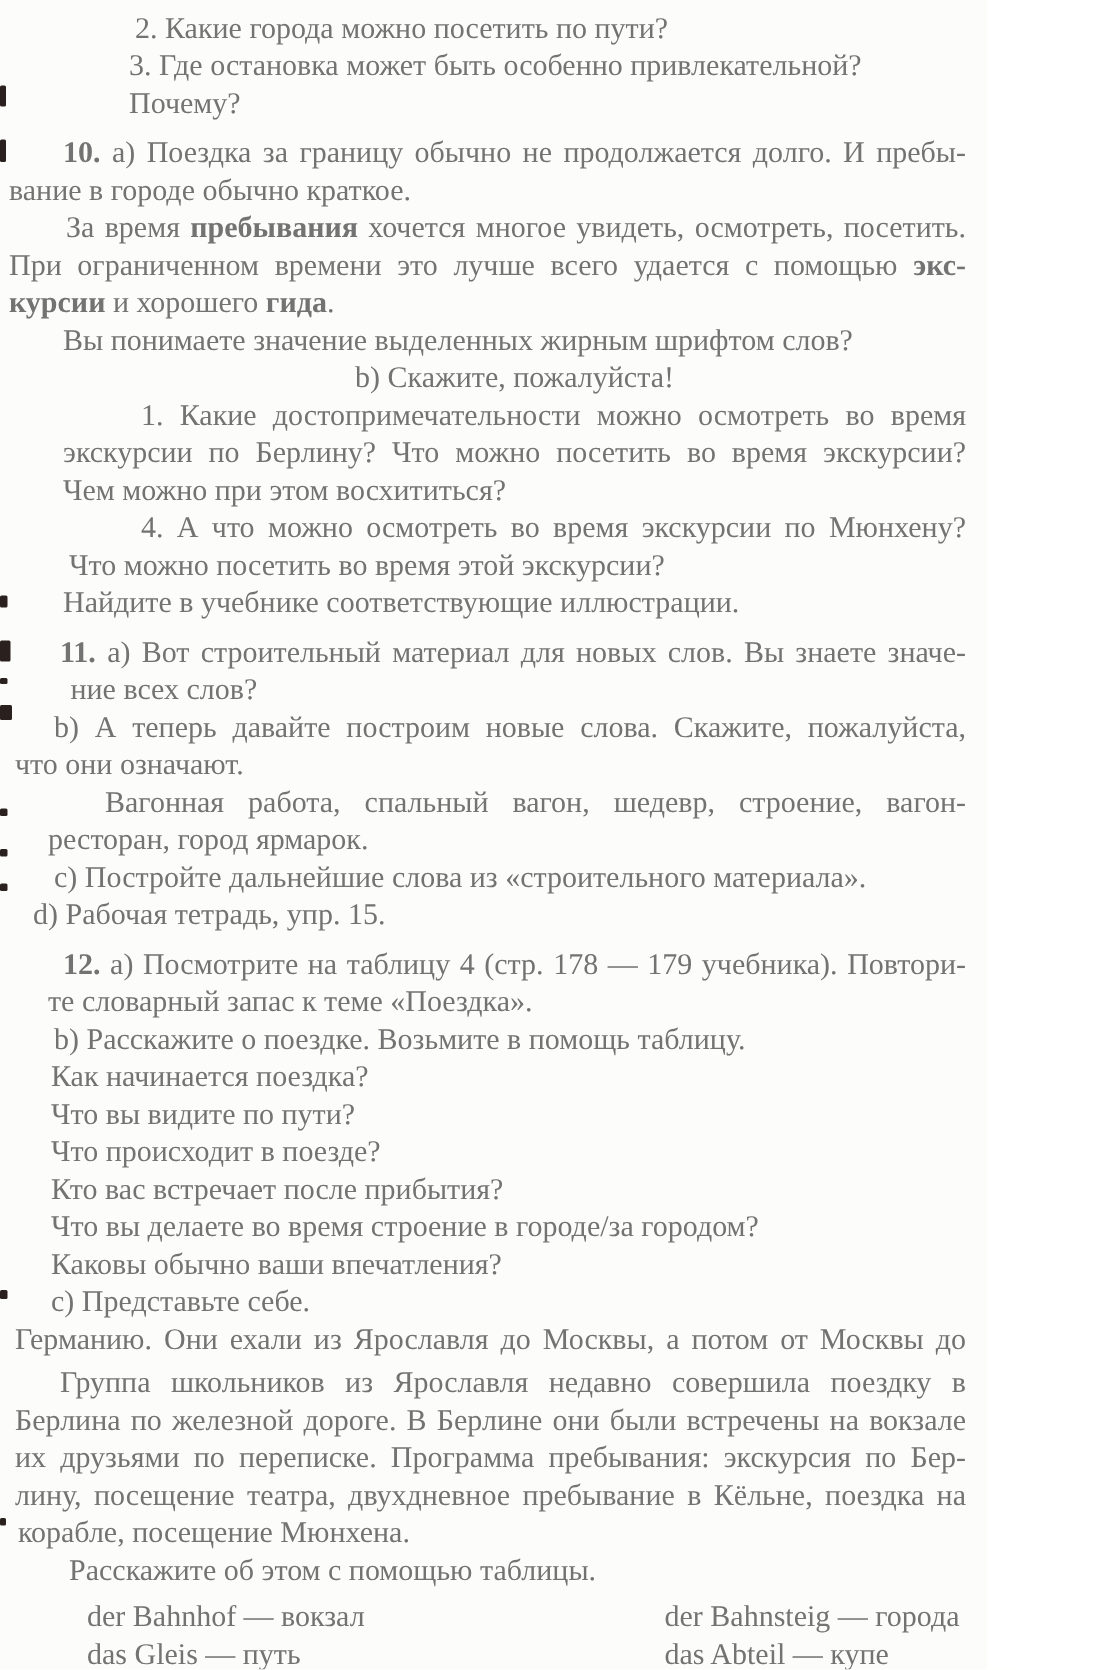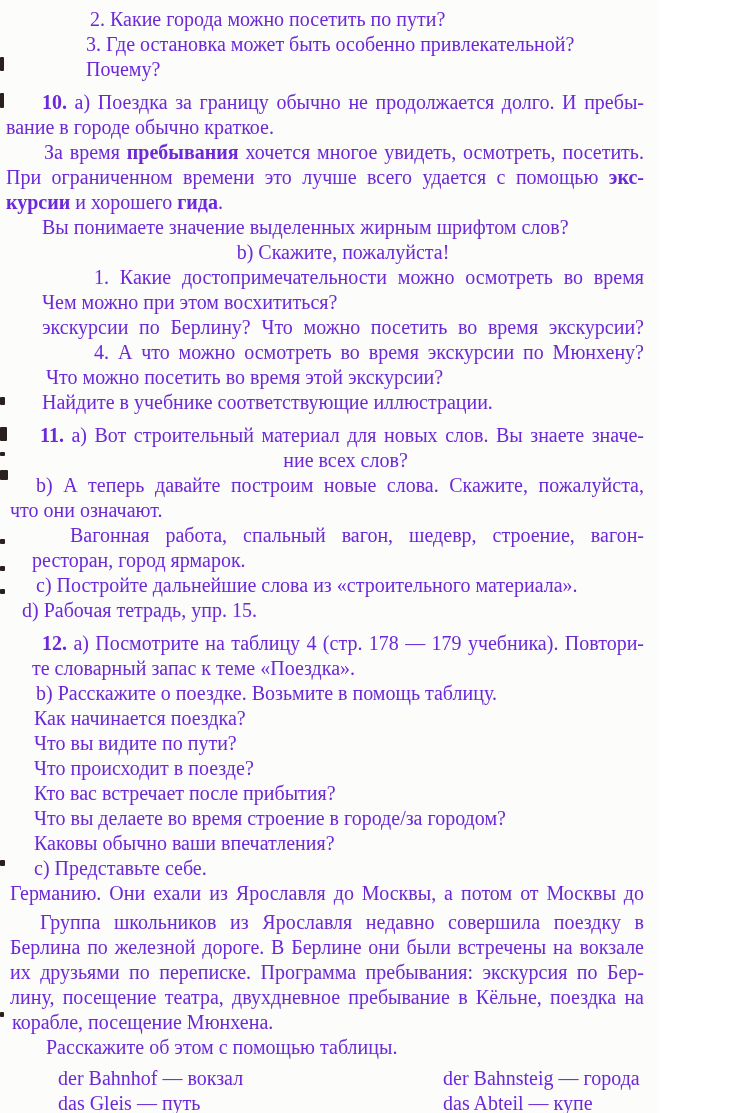--- a/index.html
+++ b/index.html
@@ -7,21 +7,21 @@
     padding: 0;
     background: #ffffff;
   }
   .page {
     position: relative;
     width: 658px;
     height: 1113px;
     overflow: hidden;
     background: #fcfcfa;
     font-family: "Liberation Serif", "DejaVu Serif", serif;
-    color: #6d28d9;
+    color: #737373;
     font-size: 20px;
   }
   .text-block {
     padding: 7px 14px 0 6px;
   }
   .line {
     line-height: 25px;
     min-height: 25px;
   }
   .line.just {
@@ -71,27 +71,27 @@
   <div class="line" style="margin-left: 84px;"><span>2. Какие города можно посетить по пути?</span></div>
       <div class="line" style="margin-left: 80px;"><span>3. Где остановка может быть особенно привлекательной? Почему?</span></div>
       <div class="line just" style="margin-left: 36px; margin-top: 8px;"><span class="b">10.</span><span> а) Поездка за границу обычно не продолжается долго. И пребы-</span></div>
       <div class="line"><span>вание в городе обычно краткое.</span></div>
       <div class="line just" style="margin-left: 38px;"><span>За время </span><span class="b">пребывания</span><span> хочется многое увидеть, осмотреть, посетить.</span></div>
       <div class="line just"><span>При ограниченном времени это лучше всего удается с помощью </span><span class="b">экс-</span></div>
       <div class="line"><span class="b">курсии</span><span> и хорошего </span><span class="b">гида</span><span>.</span></div>
       <div class="line" style="margin-left: 36px;"><span>Вы понимаете значение выделенных жирным шрифтом слов?</span></div>
       <div class="line" style="margin-left: 36px; text-align: center;"><span>b) Скажите, пожалуйста!</span></div>
       <div class="line just" style="margin-left: 88px;"><span>1. Какие достопримечательности можно осмотреть во время</span></div>
+      <div class="line just" style="margin-left: 36px;"><span>экскурсии по Берлину? Что можно посетить во время экскурсии?</span></div>
       <div class="line" style="margin-left: 36px;"><span>Чем можно при этом восхититься?</span></div>
-      <div class="line just" style="margin-left: 36px;"><span>экскурсии по Берлину? Что можно посетить во время экскурсии?</span></div>
       <div class="line just" style="margin-left: 88px;"><span>4. А что можно осмотреть во время экскурсии по Мюнхену?</span></div>
       <div class="line" style="margin-left: 40px;"><span>Что можно посетить во время этой экскурсии?</span></div>
       <div class="line" style="margin-left: 36px;"><span>Найдите в учебнике соответствующие иллюстрации.</span></div>
       <div class="line just" style="margin-left: 34px; margin-top: 8px;"><span class="b">11.</span><span> а) Вот строительный материал для новых слов. Вы знаете значе-</span></div>
-      <div class="line" style="margin-left: 41px; text-align: center;"><span>ние всех слов?</span></div>
+      <div class="line" style="margin-left: 41px;"><span>ние всех слов?</span></div>
       <div class="line just" style="margin-left: 30px;"><span>b) А теперь давайте построим новые слова. Скажите, пожалуйста,</span></div>
       <div class="line" style="margin-left: 4px;"><span>что они означают.</span></div>
       <div class="line just" style="margin-left: 64px;"><span>Вагонная работа, спальный вагон, шедевр, строение, вагон-</span></div>
       <div class="line" style="margin-left: 26px;"><span>ресторан, город ярмарок.</span></div>
       <div class="line" style="margin-left: 30px;"><span>c) Постройте дальнейшие слова из «строительного материала».</span></div>
       <div class="line" style="margin-left: 16px;"><span>d) Рабочая тетрадь, упр. 15.</span></div>
       <div class="line just" style="margin-left: 36px; margin-top: 8px;"><span class="b">12.</span><span> а) Посмотрите на таблицу 4 (стр. 178 — 179 учебника). Повтори-</span></div>
       <div class="line" style="margin-left: 26px;"><span>те словарный запас к теме «Поездка».</span></div>
       <div class="line" style="margin-left: 30px;"><span>b) Расскажите о поездке. Возьмите в помощь таблицу.</span></div>
       <div class="line" style="margin-left: 28px;"><span>Как начинается поездка?</span></div>

